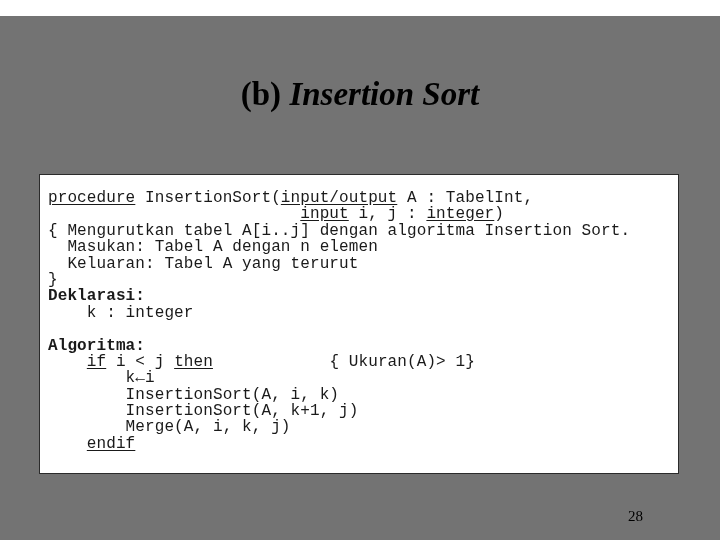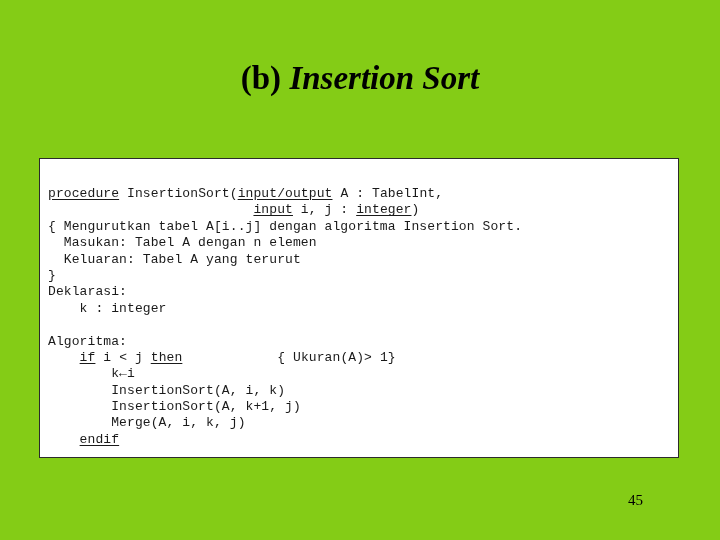--- a/index.html
+++ b/index.html
@@ -10,21 +10,22 @@
     width: 720px;
     height: 540px;
     background: #ffffff;
     font-family: "Liberation Serif", serif;
     overflow: hidden;
     position: relative;
   }
   .slide {
     position: absolute;
     inset: 0;
-    background: #84cc16;
+    background: #737373;
+    margin-top: 16px;
   }
   .slide-title {
     position: absolute;
     left: 0;
     top: 58px;
     width: 720px;
     text-align: center;
     font-family: "Liberation Serif", serif;
     font-size: 33px;
     font-weight: bold;
@@ -44,42 +45,42 @@
     top: 158px;
     width: 640px;
     height: 300px;
     border: 1.5px solid #2b2b2b;
     box-sizing: border-box;
     background: #ffffff;
   }
   .code-body {
     position: absolute;
     left: 8px;
-    top: 27px;
+    top: 15px;
     right: 4px;
     font-family: "Liberation Mono", "DejaVu Sans Mono", monospace;
-    font-size: 13px;
+    font-size: 16px;
     line-height: 16.4px;
     color: #1a1a1a;
     white-space: pre;
     letter-spacing: 0.1px;
   }
   .code-line {
     height: 16.4px;
     white-space: pre;
   }
   .code-line.blank {
     height: 16.4px;
   }
   .kw {
     text-decoration: underline;
     text-underline-offset: 1.5px;
   }
   .bold {
-    font-weight: normal;
+    font-weight: bold;
   }
   .cmt {
   }
   .page-number {
     position: absolute;
     left: 628px;
     top: 492px;
     font-family: "Liberation Serif", serif;
     font-size: 15px;
     color: #000000;
@@ -91,15 +92,15 @@
 <div class="slide">
 
   <div class="slide-title">
     <span class="title-upright">(b) </span><span class="title-italic">Insertion Sort</span>
   </div>
 
   <div class="code-box">
     <div class="code-body" id="code-body"><div class="code-line"><span class="kw">procedure</span><span> InsertionSort(</span><span class="kw">input/output</span><span> A : TabelInt,</span></div><div class="code-line"><span>                          </span><span class="kw">input</span><span> i, j : </span><span class="kw">integer</span><span>)</span></div><div class="code-line"><span class="cmt">{ Mengurutkan tabel A[i..j] dengan algoritma Insertion Sort.</span></div><div class="code-line"><span class="cmt">  Masukan: Tabel A dengan n elemen</span></div><div class="code-line"><span class="cmt">  Keluaran: Tabel A yang terurut</span></div><div class="code-line"><span class="cmt">}</span></div><div class="code-line"><span class="bold">Deklarasi:</span></div><div class="code-line"><span>    k : integer</span></div><div class="code-line blank">&nbsp;</div><div class="code-line"><span class="bold">Algoritma:</span></div><div class="code-line"><span>    </span><span class="kw">if</span><span> i &lt; j </span><span class="kw">then</span><span>            </span><span class="cmt">{ Ukuran(A)&gt; 1}</span></div><div class="code-line"><span>        k←i</span></div><div class="code-line"><span>        InsertionSort(A, i, k)</span></div><div class="code-line"><span>        InsertionSort(A, k+1, j)</span></div><div class="code-line"><span>        Merge(A, i, k, j)</span></div><div class="code-line"><span>    </span><span class="kw">endif</span></div></div>
   </div>
 
-  <div class="page-number">45</div>
+  <div class="page-number">28</div>
 
 </div>
 
 </body></html>

